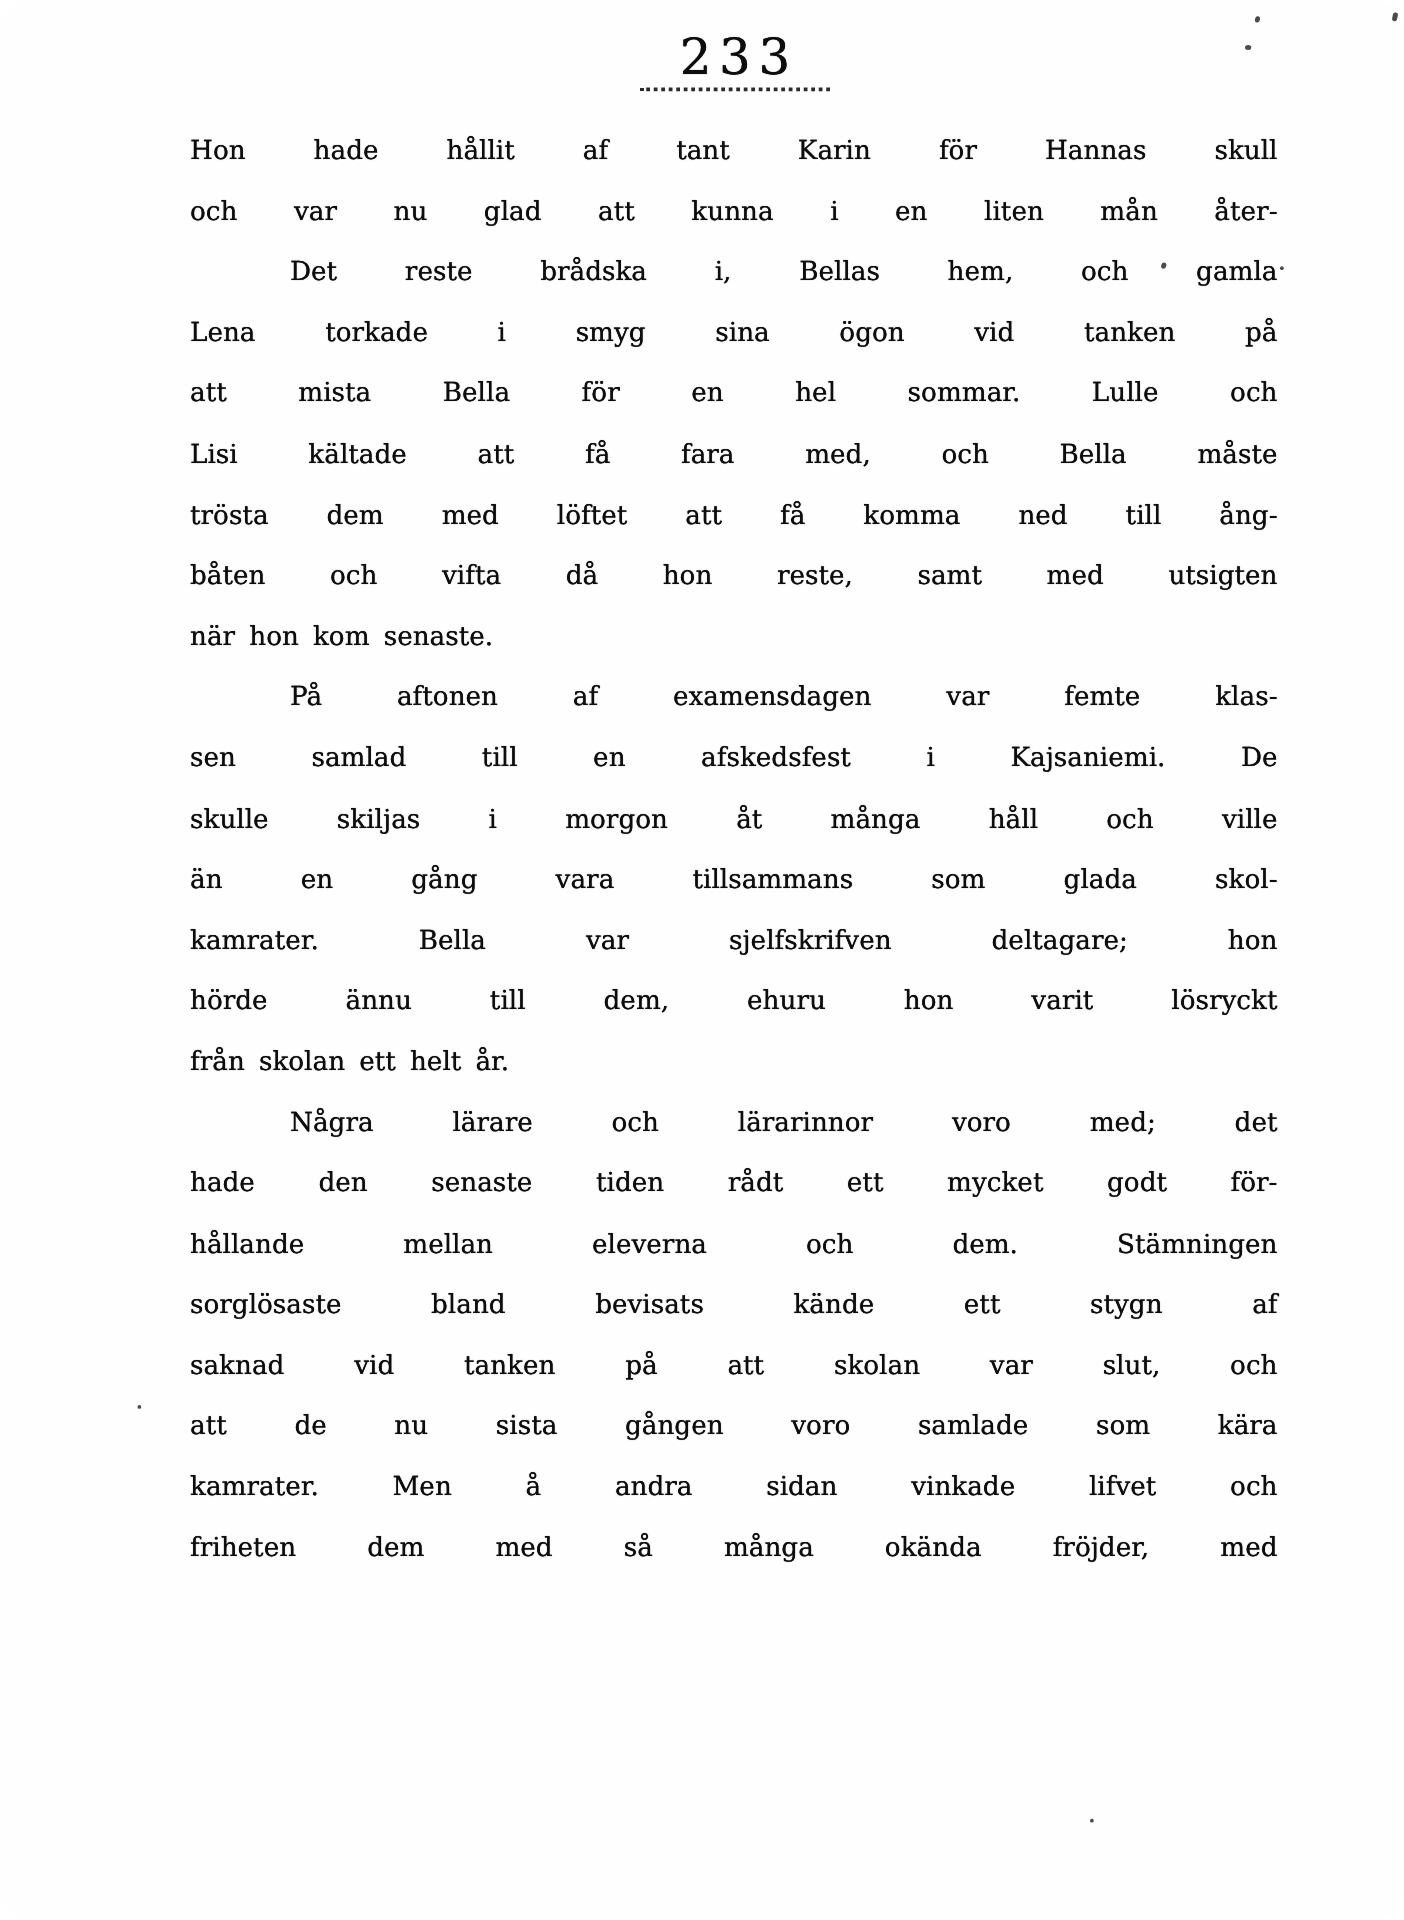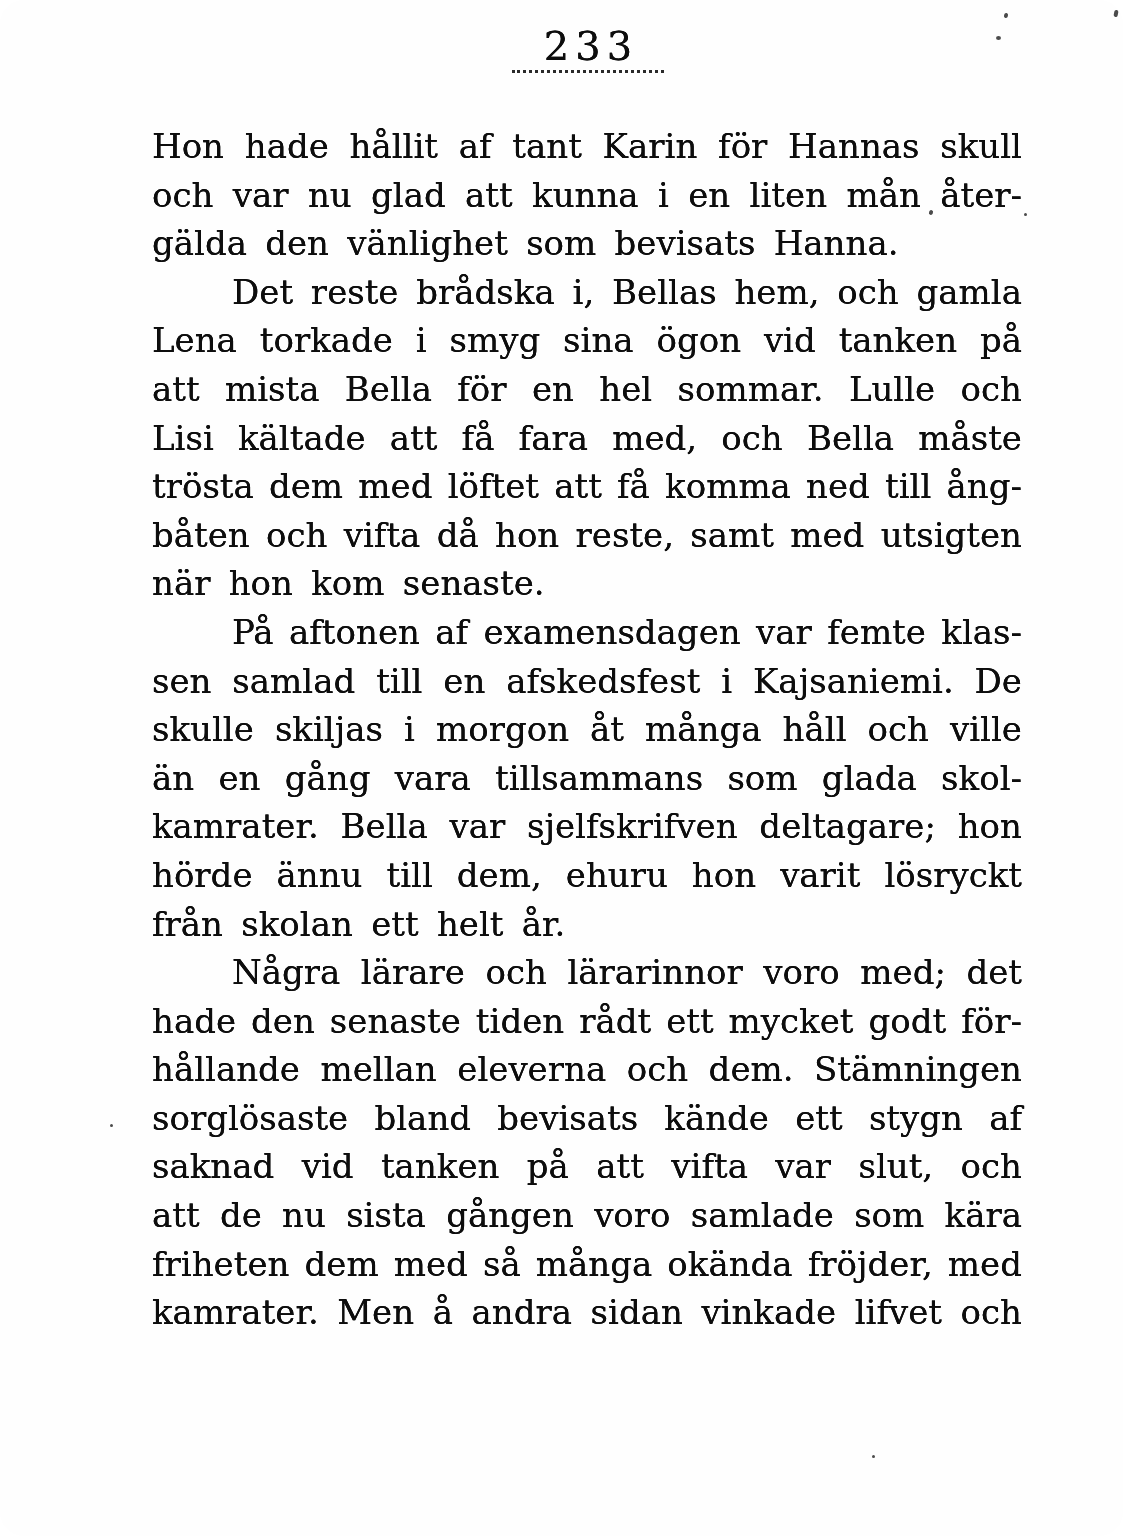--- a/index.html
+++ b/index.html
@@ -35,24 +35,23 @@
   .page-number-rule {
     margin-top: 2px;
     height: 0;
     border-bottom: 3px dotted #2a2a2a;
   }
   .text-block {
     position: absolute;
     top: 96px;
     left: 152px;
     width: 870px;
-    font-size: 34px;
+    font-size: 21px;
     line-height: 48.6px;
     text-shadow: 0 0 0.6px #000; 
-    margin-top: 26px;
   }
   .text-line {
     text-align: justify;
     text-align-last: justify;
     text-justify: inter-word;
     word-spacing: 0.10em;
     white-space: normal;
   }
   .text-line.indent { padding-left: 80px; }
   .text-line.para-end {
@@ -79,43 +78,42 @@
 <div class="scan-page">
 
   <header class="page-header">
     <div class="page-number">233</div>
     <div class="page-number-rule"></div>
   </header>
 
   <main class="text-block">
       <div class="text-line">Hon hade hållit af tant Karin för Hannas skull</div>
       <div class="text-line">och var nu glad att kunna i en liten mån åter-</div>
-      <div class="text-line para-end">gälda den vänlighet som bevisats Hanna.</div>
       <div class="text-line indent">Det reste brådska i, Bellas hem, och gamla</div>
       <div class="text-line">Lena torkade i smyg sina ögon vid tanken på</div>
       <div class="text-line">att mista Bella för en hel sommar. Lulle och</div>
       <div class="text-line">Lisi kältade att få fara med, och Bella måste</div>
       <div class="text-line">trösta dem med löftet att få komma ned till ång-</div>
       <div class="text-line">båten och vifta då hon reste, samt med utsigten</div>
       <div class="text-line para-end">när hon kom senaste.</div>
       <div class="text-line indent">På aftonen af examensdagen var femte klas-</div>
       <div class="text-line">sen samlad till en afskedsfest i Kajsaniemi. De</div>
       <div class="text-line">skulle skiljas i morgon åt många håll och ville</div>
       <div class="text-line">än en gång vara tillsammans som glada skol-</div>
       <div class="text-line">kamrater. Bella var sjelfskrifven deltagare; hon</div>
       <div class="text-line">hörde ännu till dem, ehuru hon varit lösryckt</div>
       <div class="text-line para-end">från skolan ett helt år.</div>
       <div class="text-line indent">Några lärare och lärarinnor voro med; det</div>
       <div class="text-line">hade den senaste tiden rådt ett mycket godt för-</div>
       <div class="text-line">hållande mellan eleverna och dem. Stämningen</div>
       <div class="text-line">sorglösaste bland bevisats kände ett stygn af</div>
-      <div class="text-line">saknad vid tanken på att vifta var slut, och</div>
+      <div class="text-line">saknad vid tanken på att skolan var slut, och</div>
       <div class="text-line">att de nu sista gången voro samlade som kära</div>
+      <div class="text-line">kamrater. Men å andra sidan vinkade lifvet och</div>
       <div class="text-line">friheten dem med så många okända fröjder, med</div>
-      <div class="text-line">kamrater. Men å andra sidan vinkade lifvet och</div>
     </main>
 
   <span class="speck speck-1"></span>
   <span class="speck speck-2"></span>
   <span class="speck speck-3"></span>
   <span class="speck speck-4"></span>
   <span class="speck speck-5"></span>
   <span class="speck speck-6"></span>
   <span class="speck speck-7"></span>
 

